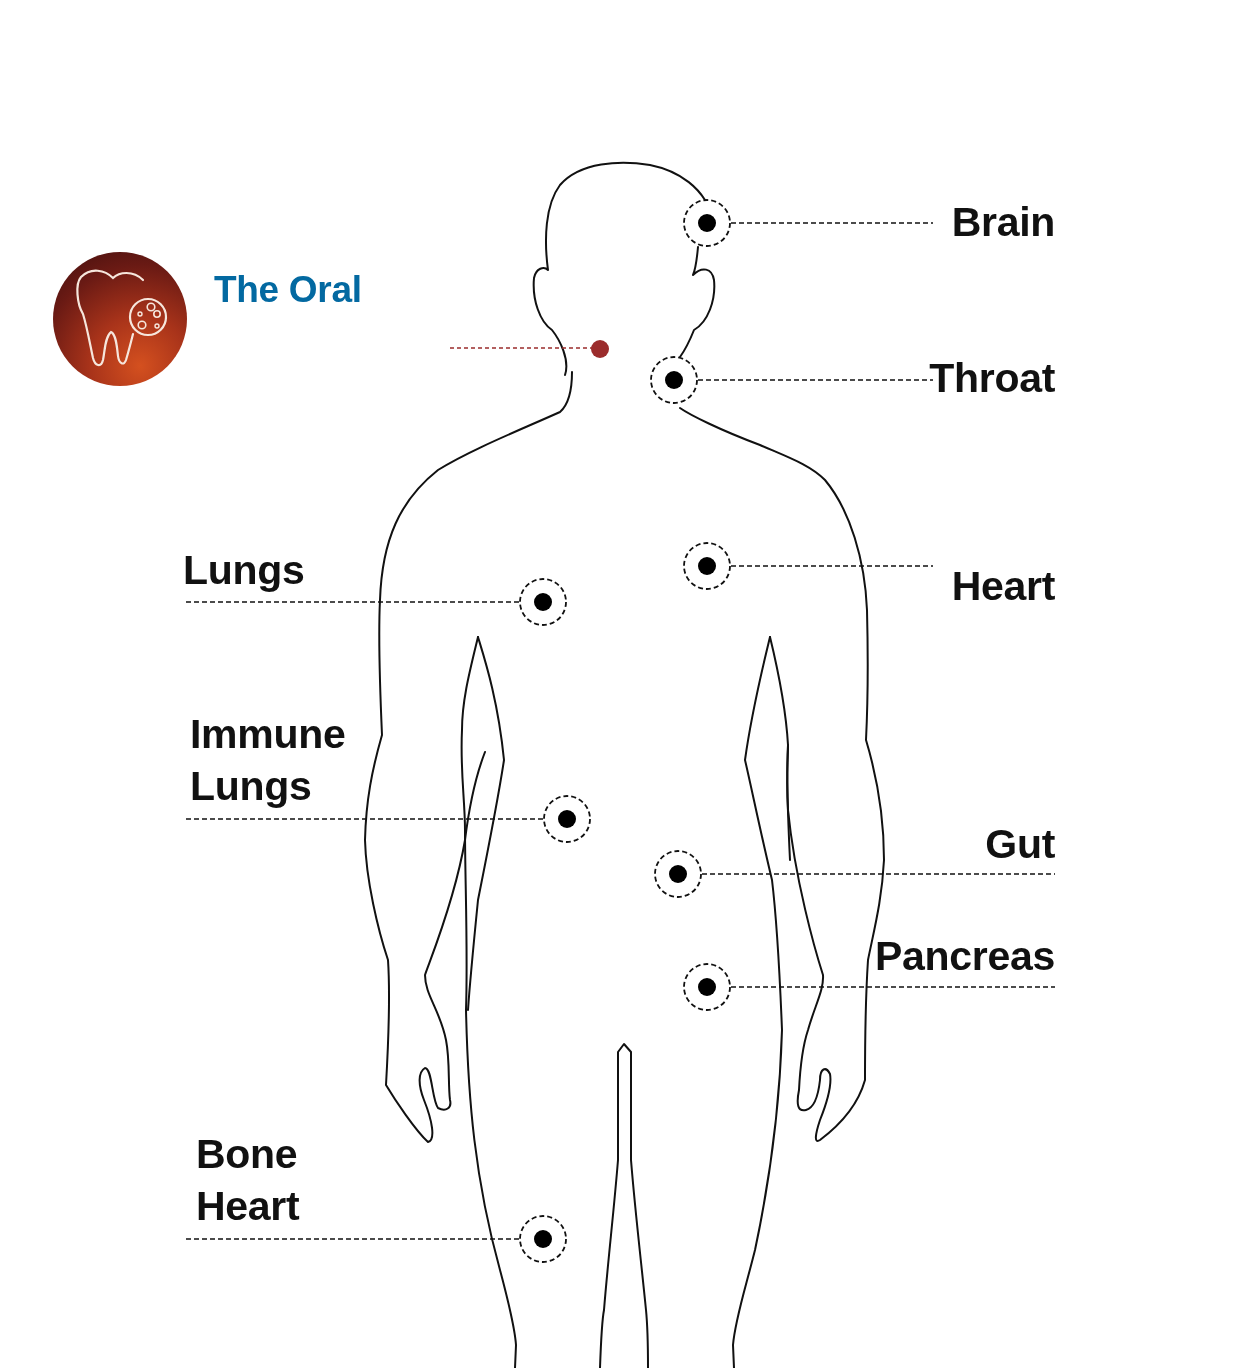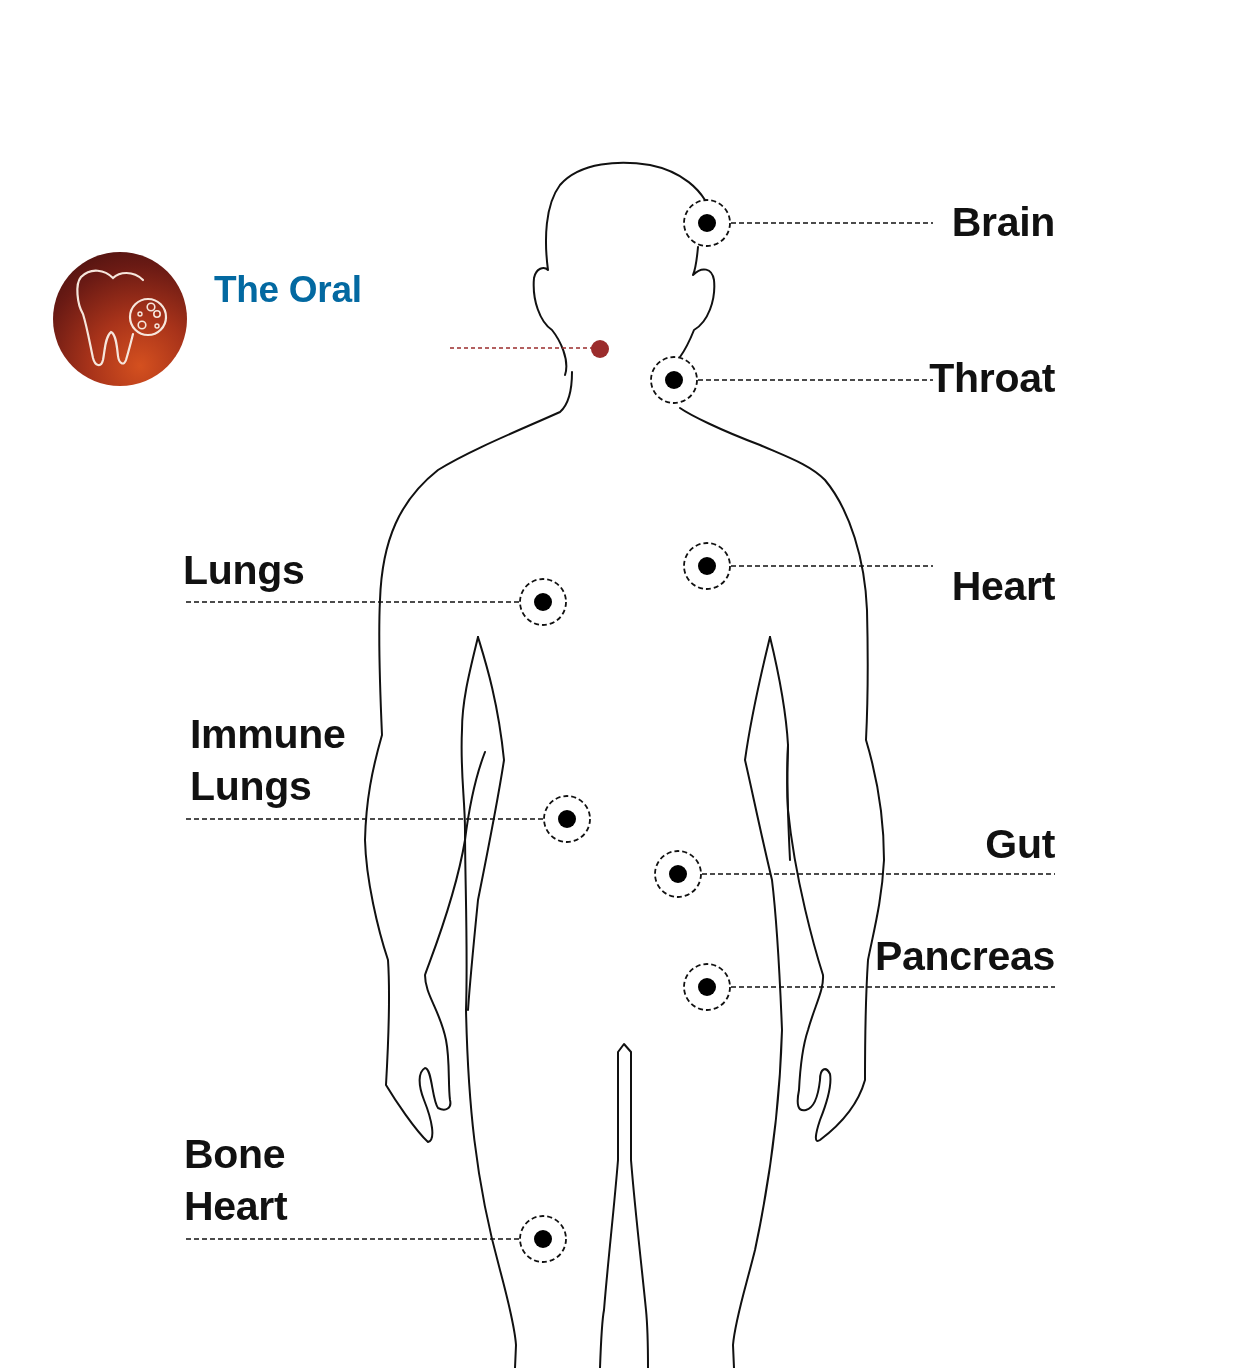--- a/index.html
+++ b/index.html
@@ -188,17 +188,17 @@
     <div class="label" style="top: 708px; left: 190px;">
       <div>Immune</div>
       <div>Lungs</div>
     </div>
     <div class="label right" style="top: 818px; right: 193px;">
       <div>Gut</div>
     </div>
     <div class="label right" style="top: 930px; right: 193px;">
       <div>Pancreas</div>
     </div>
-    <div class="label" style="top: 1128px; left: 184px;">
+    <div class="label" style="top: 1128px; left: 196px;">
       <div>Bone</div>
       <div>Heart</div>
     </div>
   </div>
 
 </body></html>

